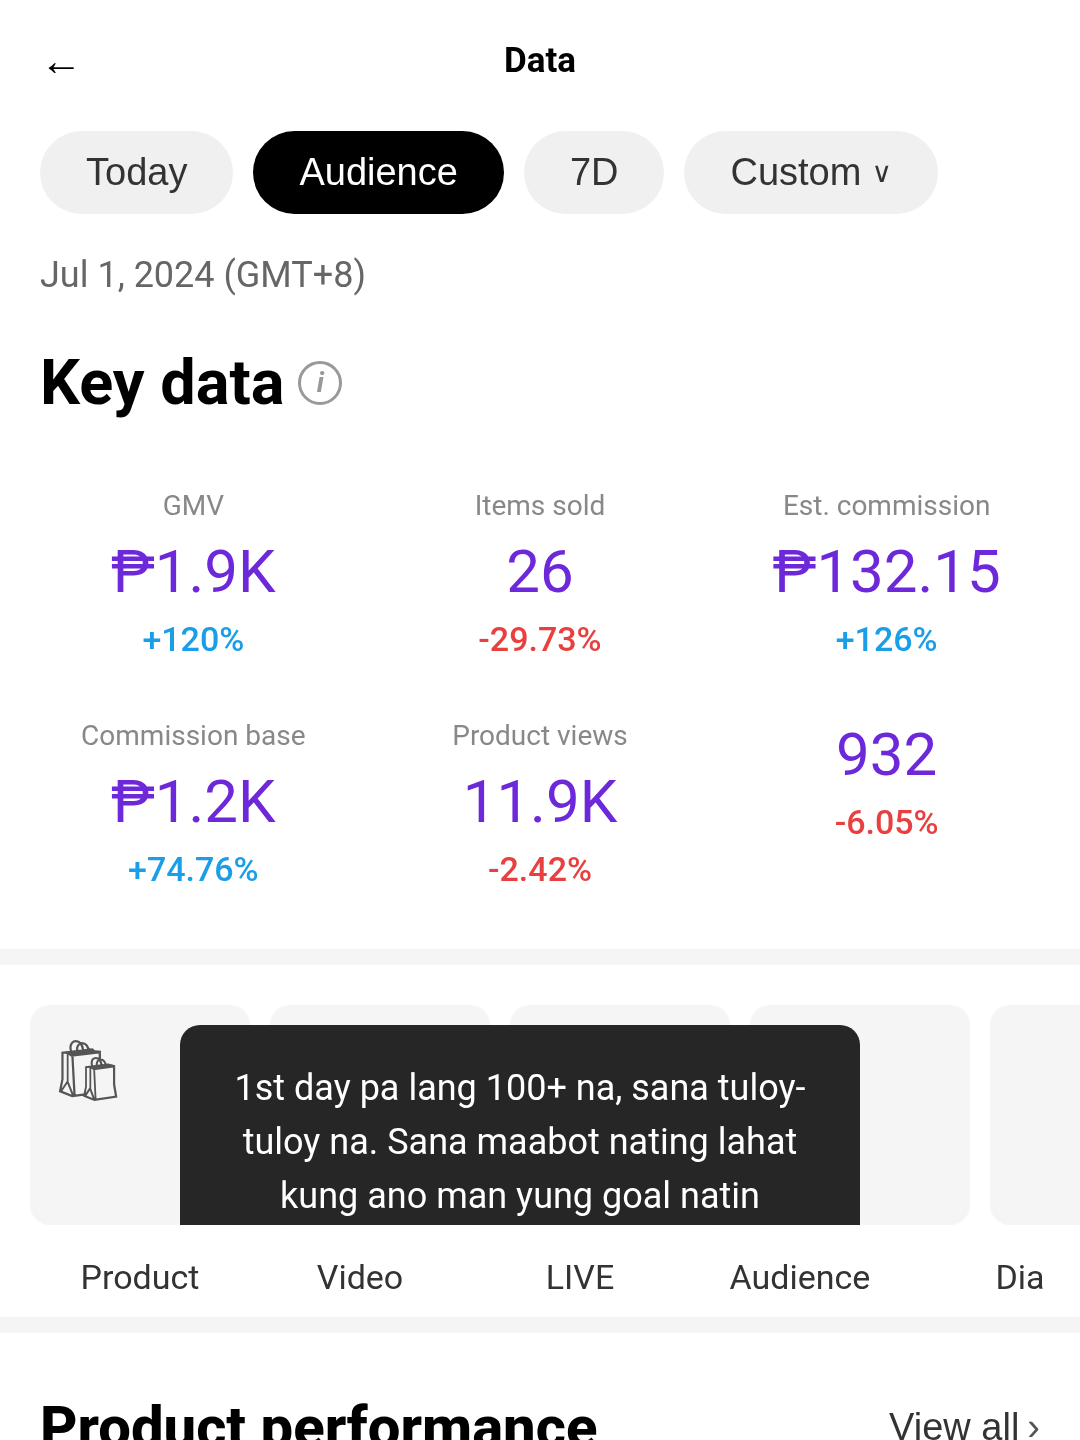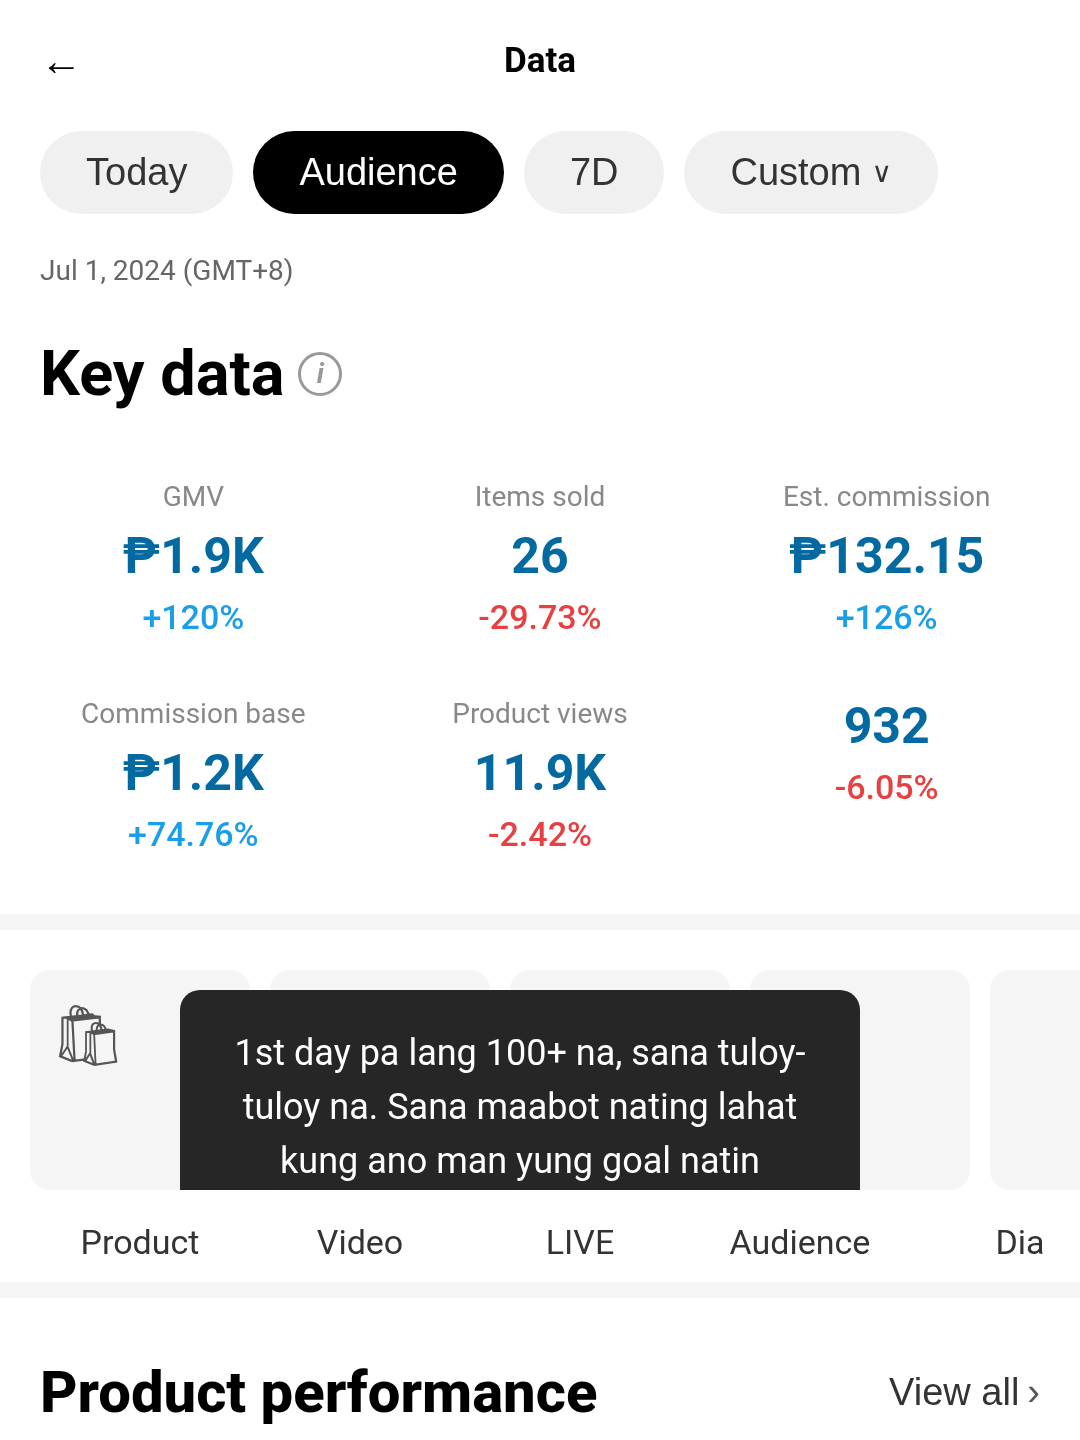--- a/index.html
+++ b/index.html
@@ -62,21 +62,21 @@
       align-items: center;
       gap: 10px;
     }
     .chevron-down {
       font-size: 28px;
     }
 
     
     .date-label {
       padding: 10px 40px 40px;
-      font-size: 28px;
+      font-size: 36px;
       color: #666;
     }
 
     
     .key-data-header {
       display: flex;
       align-items: center;
       gap: 14px;
       padding: 10px 40px 40px;
     }
@@ -109,23 +109,23 @@
     .metric-cell {
       text-align: center;
       padding: 30px 20px;
     }
     .metric-label {
       font-size: 28px;
       color: #888;
       margin-bottom: 14px;
     }
     .metric-value {
-      font-size: 50px;
-      font-weight: 700;
-      color: #0369a1;
+      font-size: 60px;
+      font-weight: 400;
+      color: #6d28d9;
       margin-bottom: 12px;
     }
     .metric-change {
       font-size: 34px;
       font-weight: 500;
     }
     .metric-change.positive { color: #1a9ee8; }
     .metric-change.negative { color: #e84040; }
 
     

